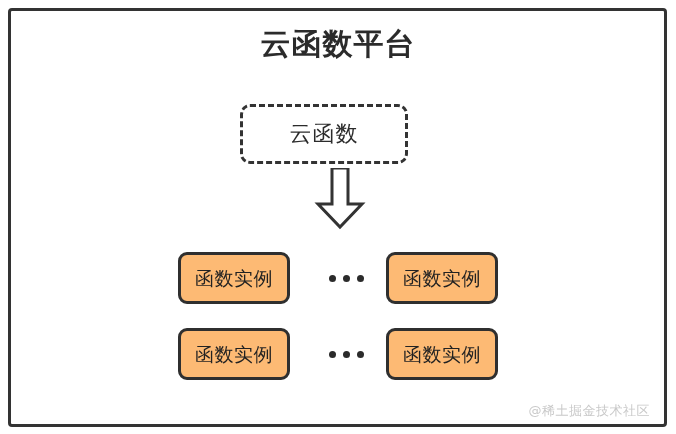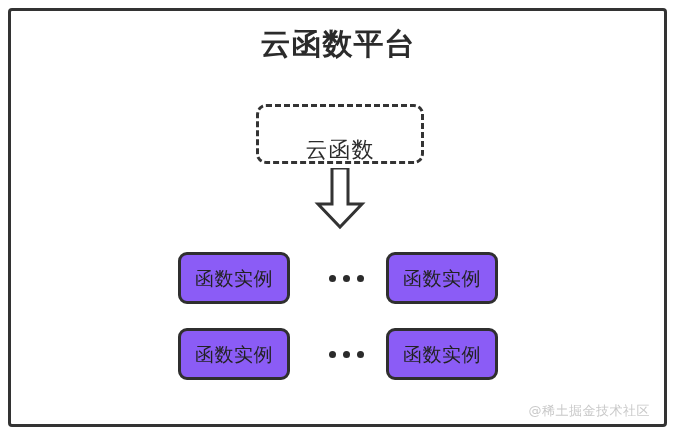--- a/index.html
+++ b/index.html
@@ -45,30 +45,30 @@
     font-weight: bold;
     color: #2b2b2b;
     letter-spacing: 1px;
     line-height: 40px;
     white-space: nowrap;
   }
 
   
   #cloud-function-box {
     position: absolute;
-    left: 256px;
+    left: 240px;
     top: 104px;
     width: 168px;
     height: 60px;
     box-sizing: border-box;
     border: 3px dashed #333333;
     border-radius: 10px;
     background: #ffffff;
     display: flex;
-    align-items: flex-end;
+    align-items: center;
     justify-content: center;
   }
   #cloud-function-box .box-label {
     font-size: 22px;
     color: #2b2b2b;
     line-height: 1;
     letter-spacing: 1px;
     white-space: nowrap;
   }
 
@@ -92,21 +92,21 @@
   #instance-row-2 { top: 328px; }
 
   .instance-box {
     position: absolute;
     top: 0;
     width: 112px;
     height: 52px;
     box-sizing: border-box;
     border: 3px solid #2f2f2f;
     border-radius: 9px;
-    background: #8b5cf6;
+    background: #fdba74;
     display: flex;
     align-items: center;
     justify-content: center;
   }
   .instance-box.left  { left: 178px; }
   .instance-box.right { left: 386px; }
 
   .instance-box .box-label {
     font-size: 19px;
     color: #222222;

